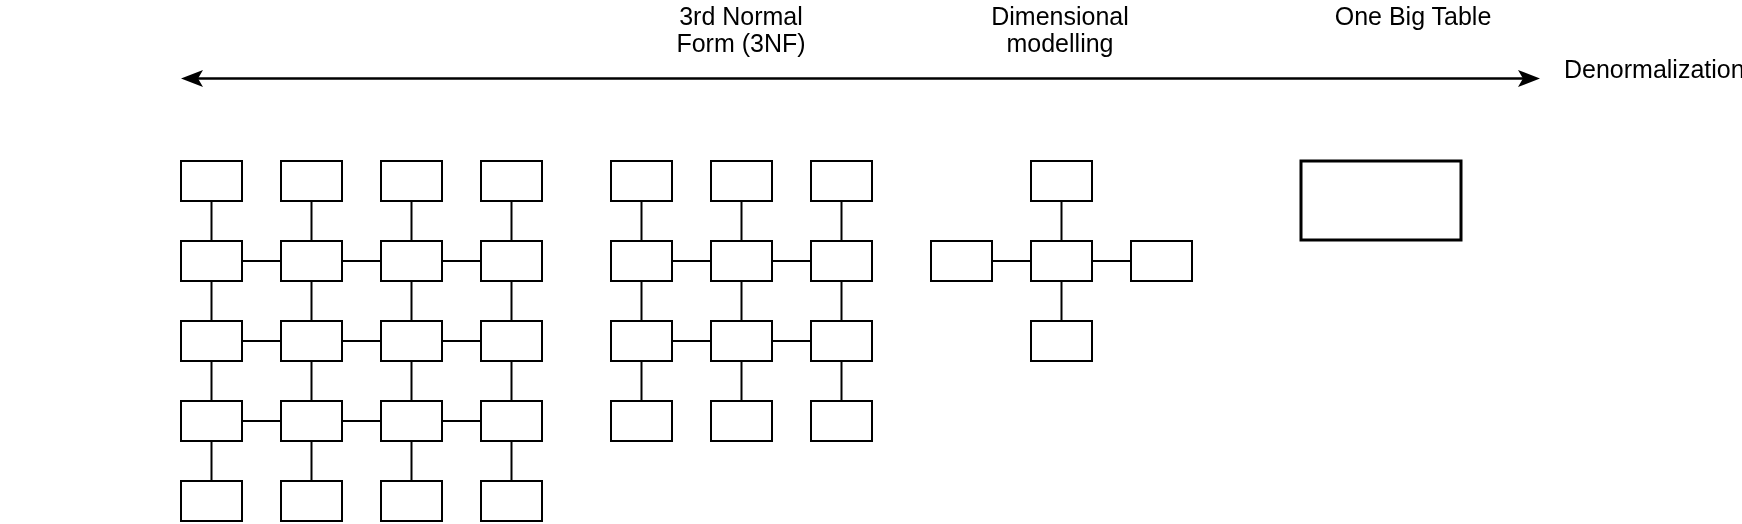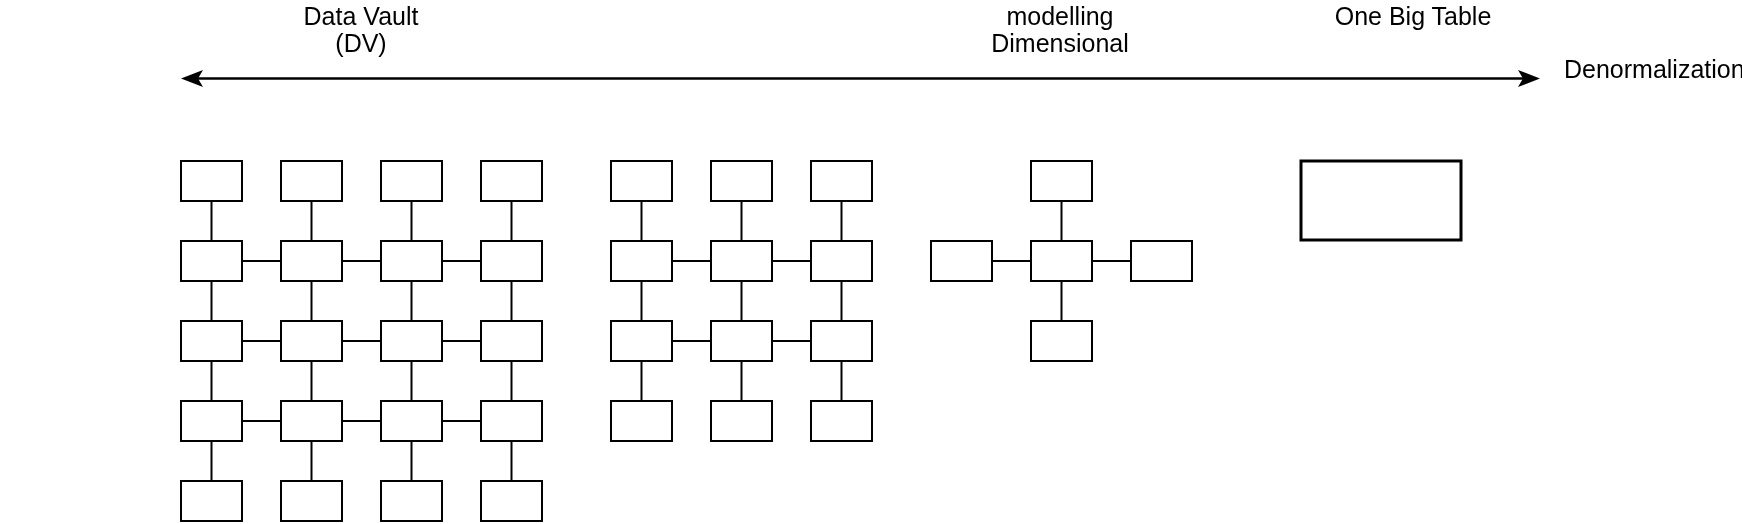--- a/index.html
+++ b/index.html
@@ -138,28 +138,28 @@
       <g>
         <line x1="198" y1="78.5" x2="1523" y2="78.5" stroke="#000000" stroke-width="2.3"></line>
         <polygon points="181,78.5 203,70 198,78.5 203,87" fill="#000000"></polygon>
         <polygon points="1540,78.5 1518,70 1523,78.5 1518,87" fill="#000000"></polygon>
       </g>
     </svg>
 
 
   <div class="axis-label right">Denormalization</div>
 
-  <div class="schema-title" style="left: 361px;">
-    <span>Data Vault</span>
-    <span>(DV)</span>
+
+  <div class="schema-title" style="left: 741px;">
+    <span>3rd Normal</span>
+    <span>Form (3NF)</span>
   </div>
 
-
   <div class="schema-title" style="left: 1060px;">
+    <span>Dimensional</span>
     <span>modelling</span>
-    <span>Dimensional</span>
   </div>
 
   <div class="schema-title" style="left: 1381px; margin-left: 32px;">
     <span>One Big Table</span>
   </div>
 
 </div>
 
 </body></html>

